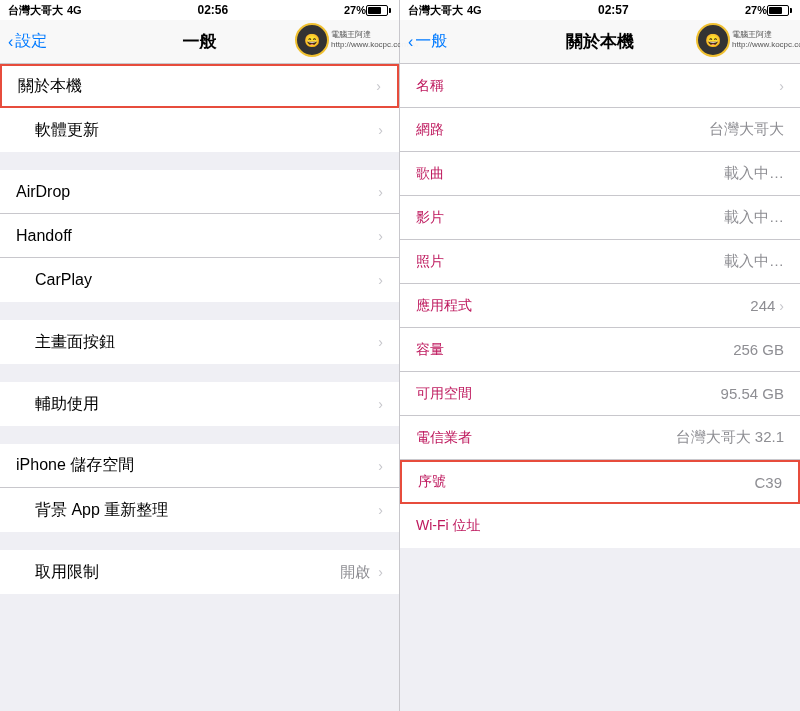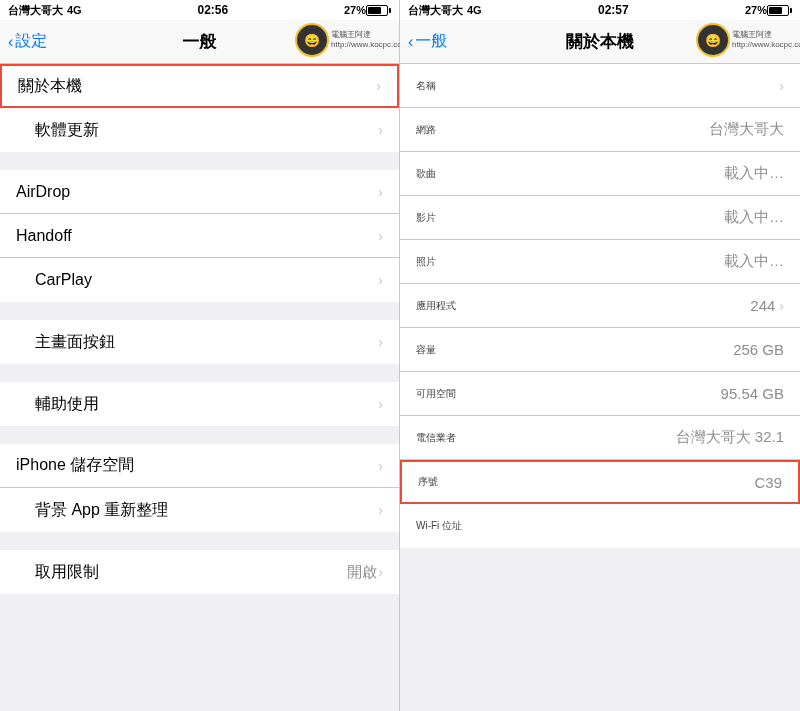--- a/index.html
+++ b/index.html
@@ -93,21 +93,21 @@
       border: 2px solid #e74c3c;
       z-index: 10;
     }
     .row-label {
       font-size: 16px;
       color: #000;
     }
     .row-right {
       display: flex;
       align-items: center;
-      gap: 1px;
+      gap: 8px;
       color: #8e8e93;
       font-size: 16px;
     }
     .chevron {
       color: #c7c7cc;
       font-size: 14px;
     }
     .row-value {
       color: #8e8e93;
       font-size: 15px;
@@ -118,22 +118,22 @@
       display: flex;
       align-items: center;
       justify-content: space-between;
       padding: 0 16px;
       height: 44px;
       border-bottom: 1px solid #c8c7cc;
       background: #fff;
     }
     .info-row:last-child { border-bottom: none; }
     .info-label {
-      font-size: 10px;
-      color: #404040;
+      font-size: 14px;
+      color: #be185d;
       text-align: center;
     }
     .info-value {
       font-size: 15px;
       color: #8e8e93;
       display: flex;
       align-items: center;
       gap: 4px;
     }
     .info-row.highlighted {

